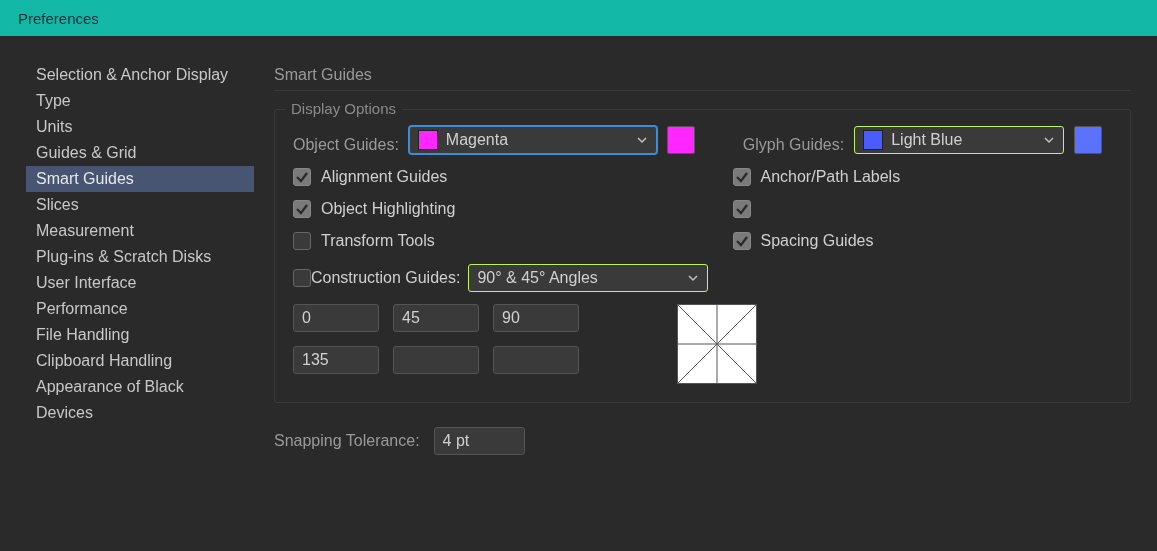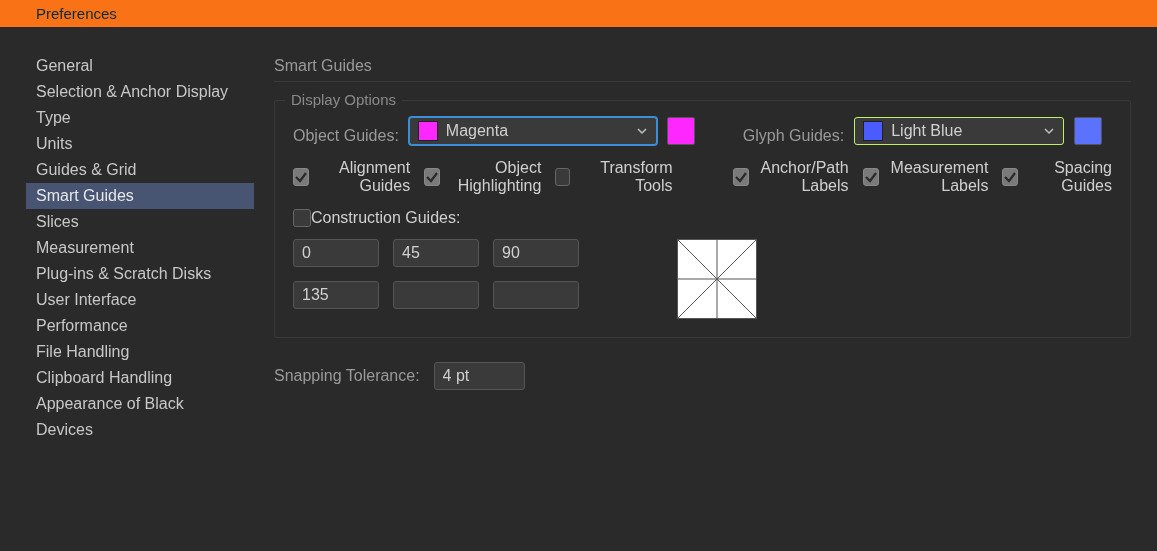--- a/index.html
+++ b/index.html
@@ -1,17 +1,17 @@
 <!DOCTYPE html>
 <html><head>
 <meta charset="utf-8">
 <style>
   * { box-sizing: border-box; margin: 0; padding: 0; font-family: "Segoe UI", Arial, sans-serif; }
   body { background: #2a2a2a; width: 1157px; height: 551px; overflow: hidden; }
-  .titlebar { background: #f97316; height: 27px; display: flex; align-items: center; padding: 0 36px; }
+  .titlebar { background: #14b8a6; height: 36px; display: flex; align-items: center; padding: 0 18px; }
   .titlebar-text { color: #0a2a3a; font-size: 15px; }
   .content { display: flex; height: calc(100% - 38px); padding: 26px 26px 0 26px; gap: 20px; }
   .sidebar { width: 228px; display: flex; flex-direction: column; }
   .sidebar-item { color: #c8c8c8; font-size: 16px; padding: 4px 10px; cursor: pointer; }
   .sidebar-item.active { background: #475472; color: #e8e8e8; }
   .main { flex: 1; display: flex; flex-direction: column; }
   .page-title { color: #9a9a9a; font-size: 16px; padding: 4px 0 6px 0; }
   .hr { border: none; border-top: 1px solid #3a3a3a; margin: 0 0 18px 0; }
   .panel { border: 1px solid #3a3a3a; border-radius: 3px; padding: 16px 18px 18px 18px; position: relative; margin-bottom: 24px; }
   .panel-title { position: absolute; top: -10px; left: 10px; background: #2a2a2a; padding: 0 6px; color: #8a8a8a; font-size: 15px; }
@@ -23,40 +23,39 @@
   .select .caret { margin-left: auto; }
   .select .caret svg { width: 12px; height: 12px; display: block; }
   .swatch { width: 28px; height: 28px; border: 1px solid #555; border-radius: 2px; }
   .checkbox-row { display: flex; align-items: center; gap: 10px; flex: 1; }
   .checkbox { width: 18px; height: 18px; background: #3a3a3a; border: 1px solid #666; border-radius: 3px; display: flex; align-items: center; justify-content: center; cursor: pointer; }
   .checkbox.checked { background: #7a7a7a; border-color: #888; }
   .checkbox svg { width: 14px; height: 14px; display: none; }
   .checkbox.checked svg { display: block; }
   .checkbox-label { color: #d0d0d0; font-size: 16px; }
   .two-col { display: flex; gap: 60px; }
-  .col { flex: 1; display: flex; gap: 14px; text-align: right; }
+  .col { flex: 1; display: flex; flex-direction: column; gap: 14px; }
   .input { background: #3a3a3a; border: 1px solid #555; color: #d0d0d0; font-size: 16px; height: 28px; padding: 0 8px; border-radius: 3px; width: 86px; }
   .angle-grid { display: flex; gap: 14px; margin-top: 4px; align-items: flex-start; }
   .angle-inputs { display: flex; flex-direction: column; gap: 14px; }
   .angle-input-row { display: flex; gap: 14px; }
   .angle-preview { width: 80px; height: 80px; background: #fff; position: relative; }
   .angle-preview svg { width: 100%; height: 100%; display: block; }
   .guides-row { display:flex; align-items:flex-end; gap:10px; margin-bottom:14px; }
   .snap-row { display:flex; align-items:center; gap:14px; }
 </style>
 </head>
 <body>
 
 <div class="titlebar">
   <span class="titlebar-text">Preferences</span>
 </div>
 
 <div class="content">
   <div class="sidebar" id="sidebar">
-      <div class="sidebar-item">General</div>
       <div class="sidebar-item">Selection &amp; Anchor Display</div>
       <div class="sidebar-item">Type</div>
       <div class="sidebar-item">Units</div>
       <div class="sidebar-item">Guides &amp; Grid</div>
       <div class="sidebar-item active">Smart Guides</div>
       <div class="sidebar-item">Slices</div>
       <div class="sidebar-item">Measurement</div>
       <div class="sidebar-item">Plug-ins &amp; Scratch Disks</div>
       <div class="sidebar-item">User Interface</div>
       <div class="sidebar-item">Performance</div>
@@ -132,36 +131,43 @@
                 </svg>
               </div>
             <span class="checkbox-label">Anchor/Path Labels</span>
           </div>
           <div class="checkbox-row">
             <div class="checkbox checked">
                 <svg viewBox="0 0 14 14">
                   <path d="M2 7 L6 11 L12 3" stroke="#2a2a2a" stroke-width="2.2" fill="none"></path>
                 </svg>
               </div>
-            <span class="checkbox-label">Measurement Labels</span>
           </div>
           <div class="checkbox-row">
             <div class="checkbox checked">
                 <svg viewBox="0 0 14 14">
                   <path d="M2 7 L6 11 L12 3" stroke="#2a2a2a" stroke-width="2.2" fill="none"></path>
                 </svg>
               </div>
             <span class="checkbox-label">Spacing Guides</span>
           </div>
         </div>
       </div>
 
       <div class="row">
         <div class="checkbox"></div>
         <span class="checkbox-label">Construction Guides:</span>
+        <div class="select" style="width:240px; margin-left:8px;">
+          <span>90° &amp; 45° Angles</span>
+          <span class="caret">
+              <svg viewBox="0 0 12 12">
+                <path d="M2 4 L6 8 L10 4" stroke="#c0c0c0" stroke-width="1.5" fill="none"></path>
+              </svg>
+            </span>
+        </div>
       </div>
 
       <div class="angle-grid">
         <div class="angle-inputs">
           <div class="angle-input-row">
             <input class="input" value="0" style="">
             <input class="input" value="45" style="">
             <input class="input" value="90" style="">
           </div>
           <div class="angle-input-row">

